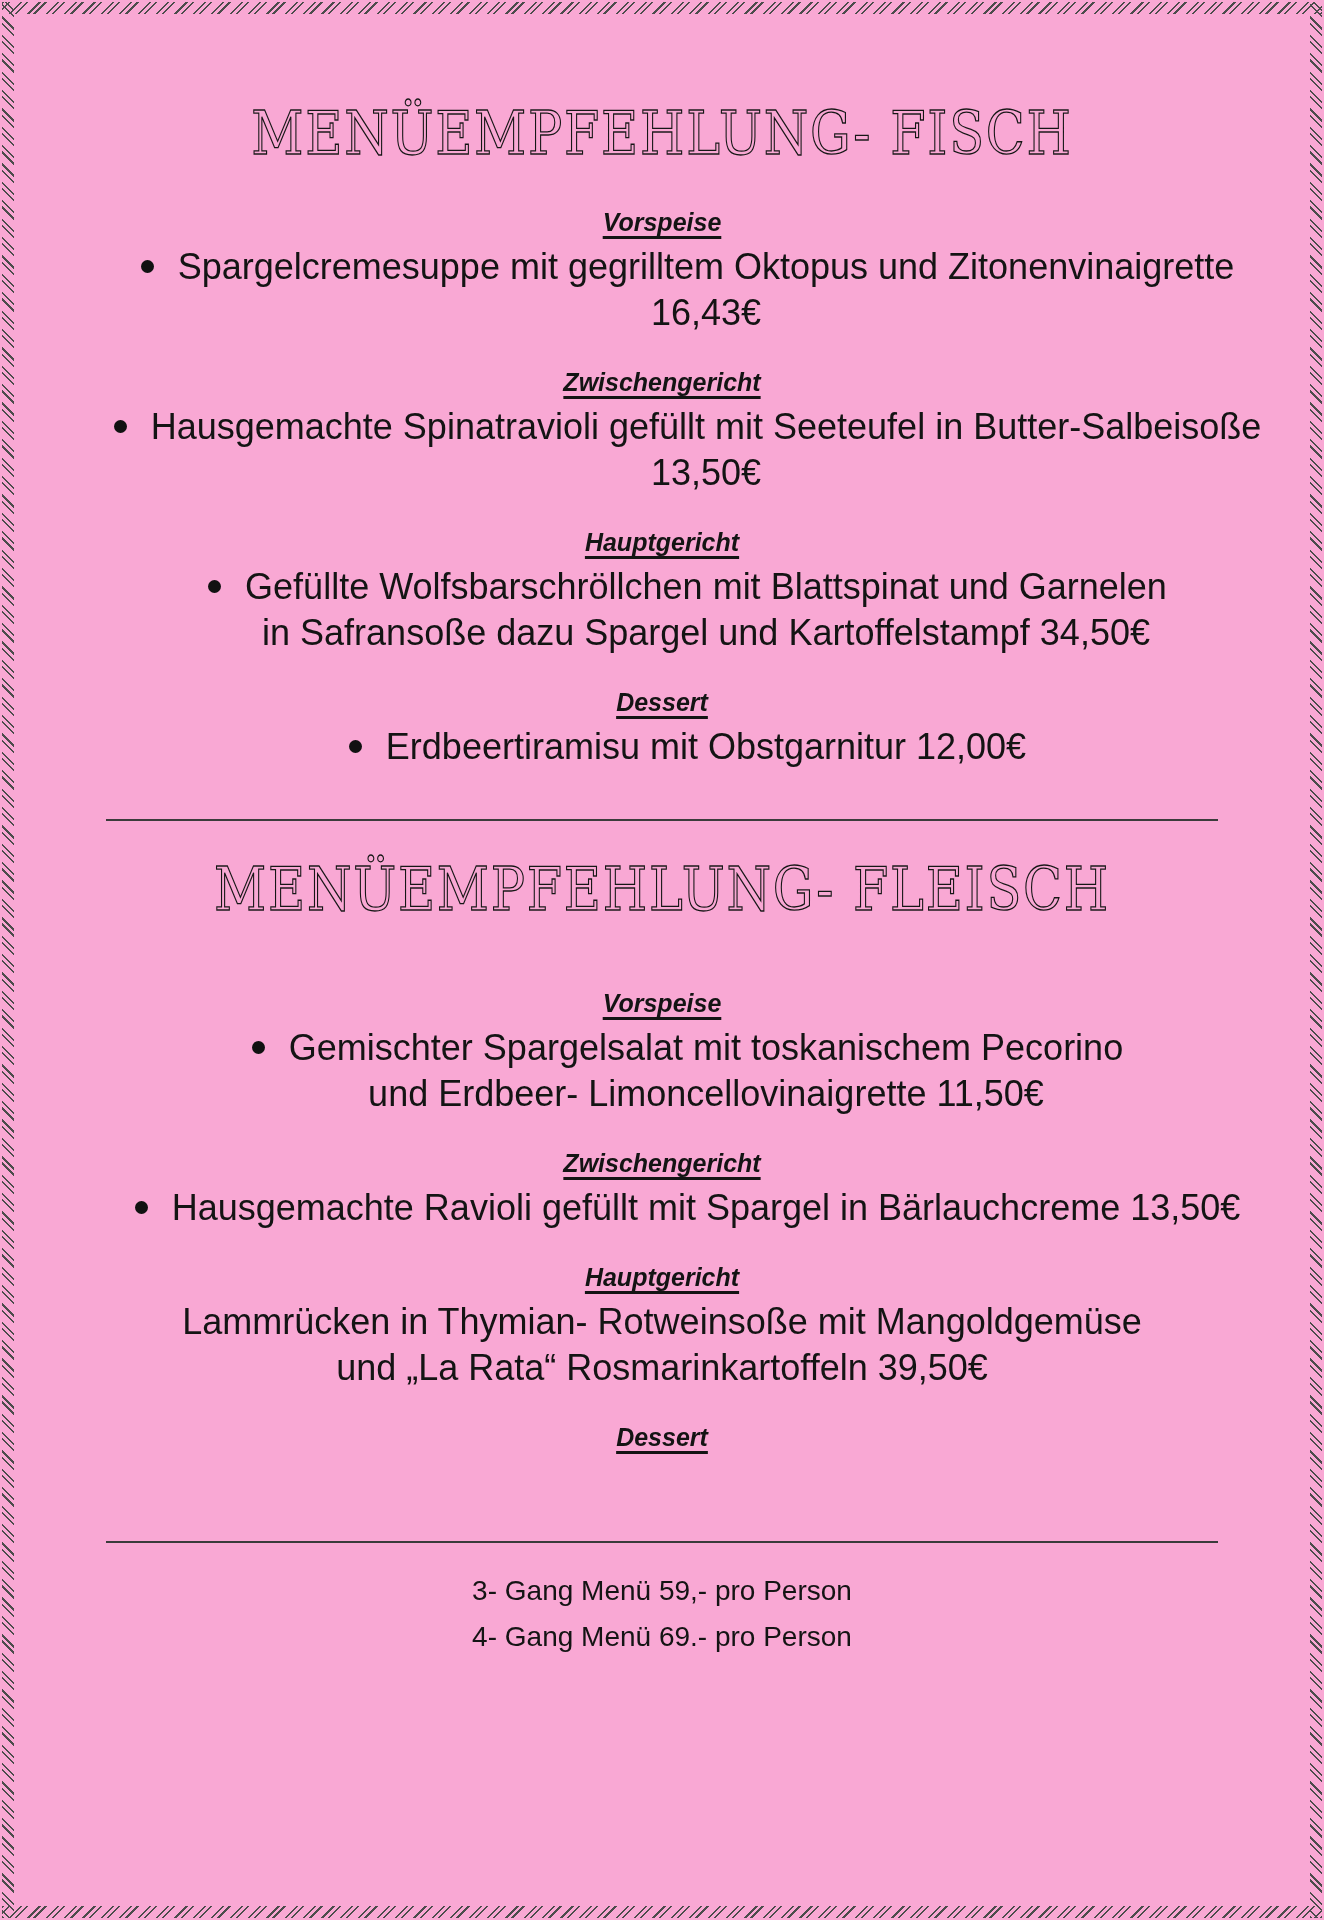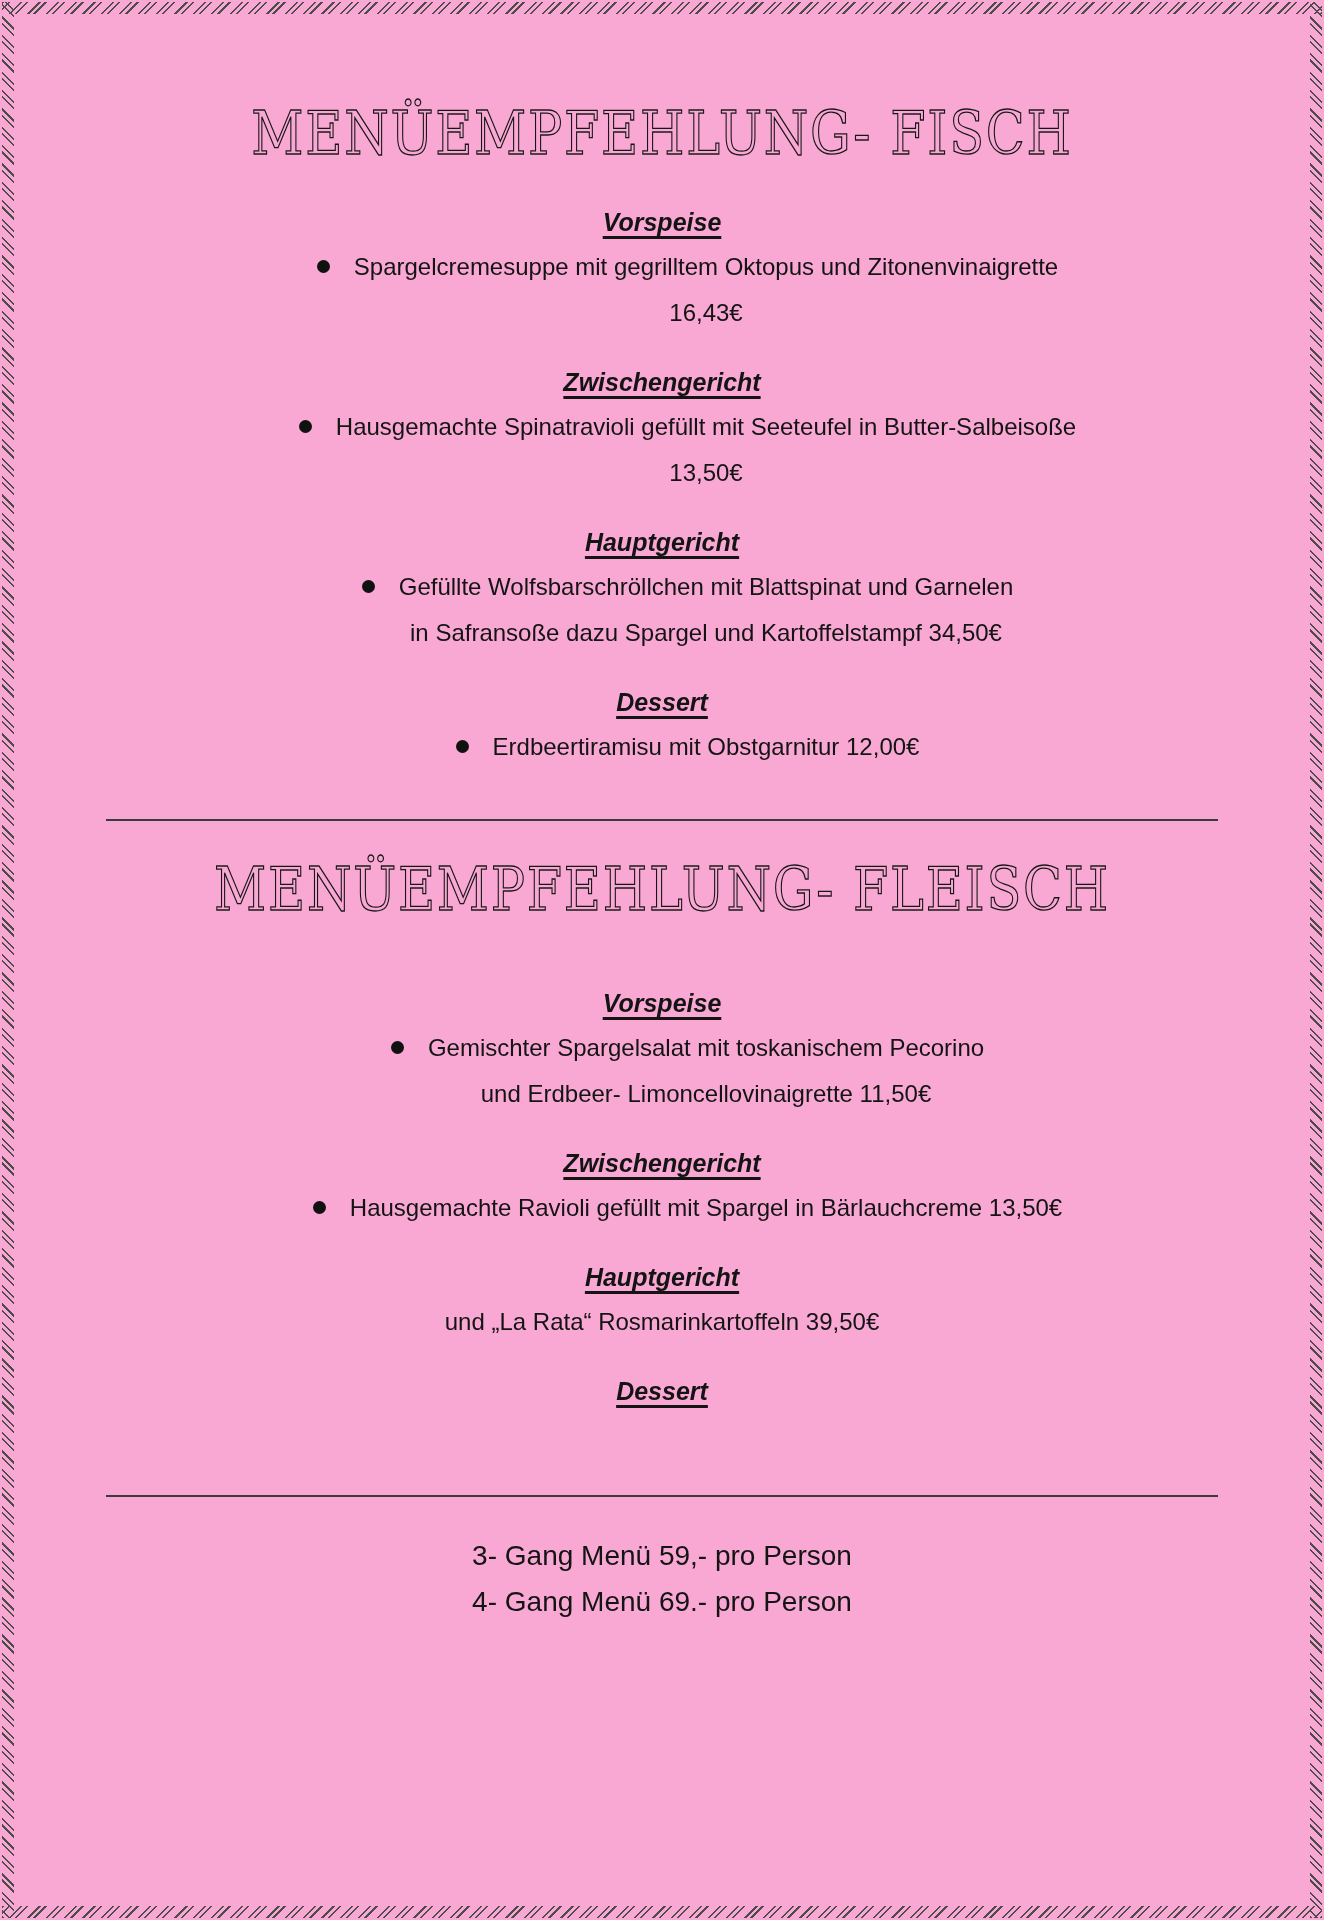--- a/index.html
+++ b/index.html
@@ -58,42 +58,42 @@
     font-style: italic;
     text-align: center;
     text-decoration: underline;
     text-decoration-thickness: 2.5px;
     text-underline-offset: 5px;
   }
 
   .items { padding-left: 88px; }       
   .items--plain { padding-left: 0; }   
 
-  .item { margin: 0; font-size: 24px; line-height: 46px; text-align: center; }
+  .item { margin: 0; font-size: 36px; line-height: 46px; text-align: center; }
   .line-wrap { position: relative; display: inline-block; }
   .bullet {
     position: absolute;
     left: -37px;
     top: 16px;
     width: 13px;
     height: 13px;
     border-radius: 50%;
     background: #111111;
     display: inline-block;
   }
 
   hr.divider {
     border: none;
     border-top: 2px solid #3b3b3b;
     width: 1112px;
     margin: 49px auto 0 auto;
   }
   hr.divider--second { margin-top: 82px; }
 
-  .footer-block { margin-top: 36px; }
+  .footer-block { margin-top: 25px; }
   .footer-block p { margin: 0; font-size: 28px; line-height: 46px; text-align: center; }
 </style>
 </head>
 <body>
 
 <div class="page">
   <div class="b-edge b-top"></div>
   <div class="b-edge b-bottom"></div>
   <div class="b-edge b-left"></div>
   <div class="b-edge b-right"></div>
@@ -163,20 +163,21 @@
         <div class="items">
           <p class="item">
             <span class="line-wrap"><span class="bullet"></span><span>Hausgemachte Ravioli gefüllt mit Spargel in Bärlauchcreme 13,50€</span></span>
           </p>
         </div>
       </div>
 
       <div class="course">
         <h2>Hauptgericht</h2>
         <div class="items items--plain">
+          <p class="item">Lammrücken in Thymian- Rotweinsoße mit Mangoldgemüse</p>
           <p class="item">und „La Rata“ Rosmarinkartoffeln 39,50€</p>
         </div>
       </div>
 
       <div class="course">
         <h2>Dessert</h2>
       </div>
     </section>
 
     <hr class="divider divider--second">

